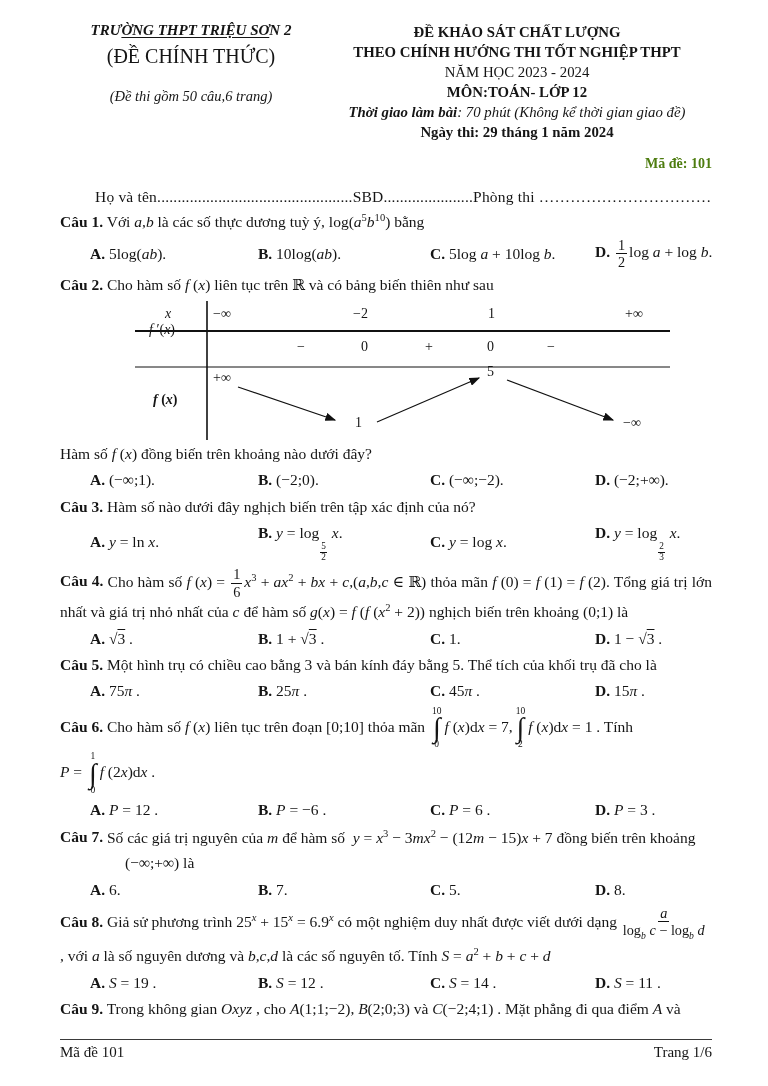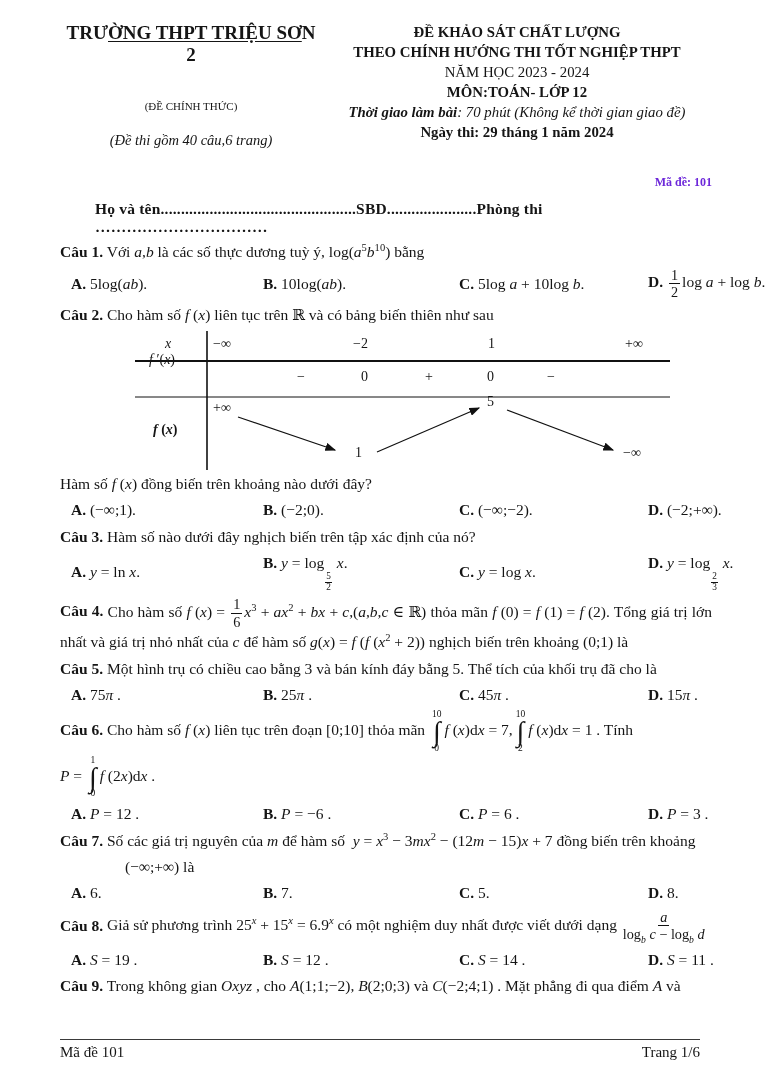--- a/index.html
+++ b/index.html
@@ -4,34 +4,34 @@
 <style>
   html,body{margin:0;padding:0;background:#ffffff;}
   .page{position:relative;width:768px;height:1086px;background:#fff;overflow:hidden;
         font-family:"Liberation Serif","DejaVu Serif",serif;font-size:15.5px;color:#151515;}
   .content{position:absolute;left:60px;right:56px;top:22px;}
 
   
   .hdr{display:flex;}
   .hdr-left{width:262px;text-align:center;}
   .hdr-right{flex:1;text-align:center;line-height:20px;}
-  .school{font-weight:bold;font-size:19px;}
+  .school{font-weight:bold;font-size:15px;font-style:italic;}
   .school u{text-underline-offset:2px;}
-  .exam-type{margin-top:34px;font-size:11px;}
+  .exam-type{margin-top:6px;font-size:20px;}
   .exam-note{margin-top:20px;font-style:italic;font-size:14.5px;}
   .b{font-weight:bold;}
   .hr-line{font-size:14.8px;}
-  .code-line{text-align:right;font-weight:bold;margin-top:26px;font-size:12px;color:#6d28d9;}
-  .student{margin-top:10px;margin-left:35px;font-size:15.5px;letter-spacing:.2px;font-weight:bold;}
+  .code-line{text-align:right;font-weight:bold;margin-top:14px;font-size:14px;color:#4d7c0f;}
+  .student{margin-top:16px;margin-left:35px;font-size:15.5px;letter-spacing:.2px;}
 
   
   .q{margin-top:4px;}
   .qline{margin:3px 0;text-align:justify;line-height:1.45;}
   .qlab{font-weight:bold;}
-  .opts{display:grid;grid-template-columns:168px 172px 165px 1fr;margin-left:11px;margin-top:2px;align-items:center;gap:24px;}
+  .opts{display:grid;grid-template-columns:168px 172px 165px 1fr;margin-left:30px;margin-top:2px;align-items:center;}
   .opt{white-space:nowrap;line-height:1.5;}
   .opt b{font-weight:bold;}
   i{font-family:"Liberation Serif","DejaVu Serif",serif;}
 
   
   .fr{display:inline-flex;flex-direction:column;align-items:center;vertical-align:middle;
       line-height:1.15;font-size:0.92em;margin:0 2px;text-align:center;}
   .fr .fn{border-bottom:1px solid #111;padding:0 2px;}
   .sfr{display:inline-flex;flex-direction:column;align-items:center;line-height:1.05;
        font-size:0.60em;vertical-align:-1.15em;margin:0 1px;}
@@ -46,34 +46,34 @@
   
   .bbt{position:relative;width:535px;height:139px;margin:4px 0 2px 75px;}
   .bbt svg{position:absolute;left:0;top:0;}
   .bbt span{position:absolute;font-size:14px;line-height:1;}
   .bbt .lab{font-style:italic;}
 
   
   .indent{margin-left:65px;}
 
   
-  .footer{position:absolute;left:60px;right:68px;top:1039px;border-top:1.6px solid #3a3a3a;
+  .footer{position:absolute;left:60px;right:56px;top:1039px;border-top:1.6px solid #3a3a3a;
           display:flex;justify-content:space-between;padding-top:4px;font-size:15px;gap:16px;}
 </style>
 </head>
 <body>
 
 <div class="page">
   <div class="content">
 
     <div class="hdr">
       <div class="hdr-left">
         <div class="school">TRƯ<u>ỜNG THPT TRIỆU SƠ</u>N 2</div>
         <div class="exam-type">(ĐỀ CHÍNH THỨC)</div>
-        <div class="exam-note">(Đề thi gồm 40 câu,6 trang)</div>
+        <div class="exam-note">(Đề thi gồm 50 câu,6 trang)</div>
       </div>
       <div class="hdr-right">
         <div class="b hr-line">ĐỀ KHẢO SÁT CHẤT LƯỢNG</div>
         <div class="b hr-line">THEO CHÍNH HƯỚNG THI TỐT NGHIỆP THPT</div>
         <div class="hr-line">NĂM HỌC 2023 - 2024</div>
         <div class="b hr-line">MÔN:TOÁN- LỚP 12</div>
         <div class="hr-line"><b><i>Thời giao làm bài</i></b><i>: 70 phút (Không kể thời gian giao đề)</i></div>
         <div class="b hr-line">Ngày thi: 29 tháng 1 năm 2024</div>
       </div>
     </div>
@@ -155,20 +155,26 @@
                 <span>3</span>
               </span> <i>x</i>.</span></span>
       </div>
     </div>
 
     <div class="q">
       <p class="qline"><b class="qlab">Câu 4.</b> <span>Cho hàm số <i>f</i> (<i>x</i>) = <span class="fr">
               <span class="fn">1</span>
               <span>6</span>
             </span><i>x</i><sup>3</sup> + <i>ax</i><sup>2</sup> + <i>bx</i> + <i>c</i>,(<i>a</i>,<i>b</i>,<i>c</i> ∈ ℝ) thỏa mãn <i>f</i> (0) = <i>f</i> (1) = <i>f</i> (2). Tổng giá trị lớn nhất và giá trị nhỏ nhất của <i>c</i> để hàm số <i>g</i>(<i>x</i>) = <i>f</i> (<i>f</i> (<i>x</i><sup>2</sup> + 2)) nghịch biến trên khoảng (0;1) là</span></p>
+      <div class="opts">
+        <span class="opt"><b>A.</b> <span><span class="rad">√<span class="ov">3</span></span> .</span></span>
+        <span class="opt"><b>B.</b> <span>1 + <span class="rad">√<span class="ov">3</span></span> .</span></span>
+        <span class="opt"><b>C.</b> <span>1.</span></span>
+        <span class="opt"><b>D.</b> <span>1 − <span class="rad">√<span class="ov">3</span></span> .</span></span>
+      </div>
     </div>
 
     <div class="q">
       <p class="qline"><b class="qlab">Câu 5.</b> <span>Một hình trụ có chiều cao bằng 3 và bán kính đáy bằng 5. Thể tích của khối trụ đã cho là</span></p>
       <div class="opts">
         <span class="opt"><b>A.</b> <span>75<i>π</i> .</span></span>
         <span class="opt"><b>B.</b> <span>25<i>π</i> .</span></span>
         <span class="opt"><b>C.</b> <span>45<i>π</i> .</span></span>
         <span class="opt"><b>D.</b> <span>15<i>π</i> .</span></span>
       </div>
@@ -206,20 +212,21 @@
         <span class="opt"><b>C.</b> <span>5.</span></span>
         <span class="opt"><b>D.</b> <span>8.</span></span>
       </div>
     </div>
 
     <div class="q">
       <p class="qline"><b class="qlab">Câu 8.</b> <span>Giả sử phương trình 25<sup><i>x</i></sup> + 15<sup><i>x</i></sup> = 6.9<sup><i>x</i></sup> có một nghiệm duy nhất được viết dưới dạng <span class="fr">
               <span class="fn"><i>a</i></span>
               <span>log<sub><i>b</i></sub> <i>c</i> − log<sub><i>b</i></sub> <i>d</i></span>
             </span></span></p>
+      <p class="qline">, với <i>a</i> là số nguyên dương và <i>b</i>,<i>c</i>,<i>d</i> là các số nguyên tố. Tính <i>S</i> = <i>a</i><sup>2</sup> + <i>b</i> + <i>c</i> + <i>d</i></p>
       <div class="opts">
         <span class="opt"><b>A.</b> <span><i>S</i> = 19 .</span></span>
         <span class="opt"><b>B.</b> <span><i>S</i> = 12 .</span></span>
         <span class="opt"><b>C.</b> <span><i>S</i> = 14 .</span></span>
         <span class="opt"><b>D.</b> <span><i>S</i> = 11 .</span></span>
       </div>
     </div>
 
     <div class="q">
       <p class="qline"><b class="qlab">Câu 9.</b> <span>Trong không gian <i>Oxyz</i> , cho <i>A</i>(1;1;−2), <i>B</i>(2;0;3) và <i>C</i>(−2;4;1) . Mặt phẳng đi qua điểm <i>A</i> và</span></p>

